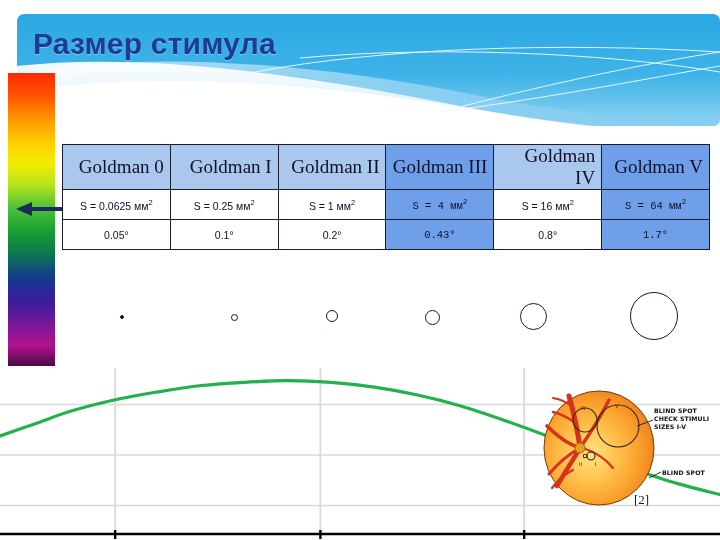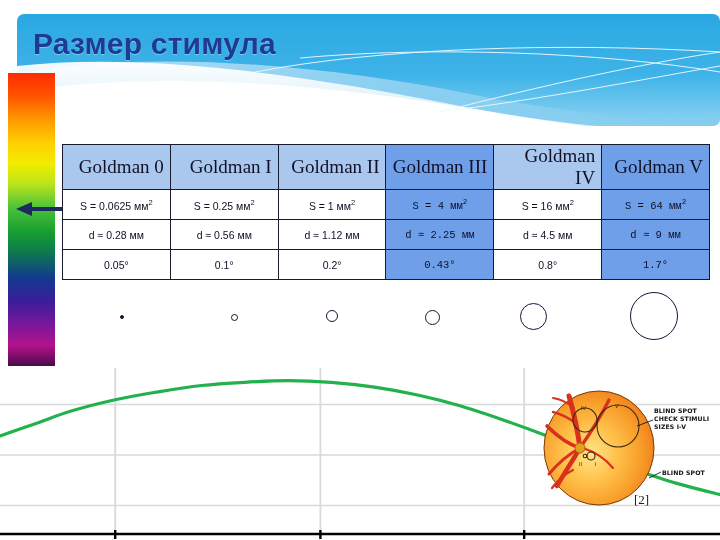--- a/index.html
+++ b/index.html
@@ -209,28 +209,20 @@
   <tbody>
     <tr>
       <td>S = 0.0625 мм<sup>2</sup></td>
       <td>S = 0.25 мм<sup>2</sup></td>
       <td>S = 1 мм<sup>2</sup></td>
       <td class="hl">S = 4 мм<sup>2</sup></td>
       <td>S = 16 мм<sup>2</sup></td>
       <td class="hl">S = 64 мм<sup>2</sup></td>
     </tr>
     <tr>
-      <td>d ≈ 0.28 мм</td>
-      <td>d ≈ 0.56 мм</td>
-      <td>d ≈ 1.12 мм</td>
-      <td class="hl">d ≈ 2.25 мм</td>
-      <td>d ≈ 4.5 мм</td>
-      <td class="hl">d ≈ 9 мм</td>
-    </tr>
-    <tr>
       <td>0.05°</td>
       <td>0.1°</td>
       <td>0.2°</td>
       <td class="hl">0.43°</td>
       <td>0.8°</td>
       <td class="hl">1.7°</td>
     </tr>
   </tbody>
 </table>
 

